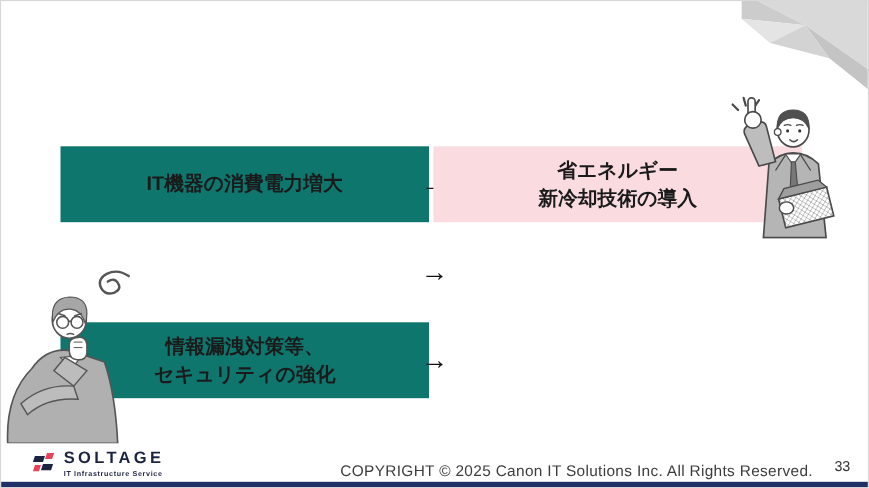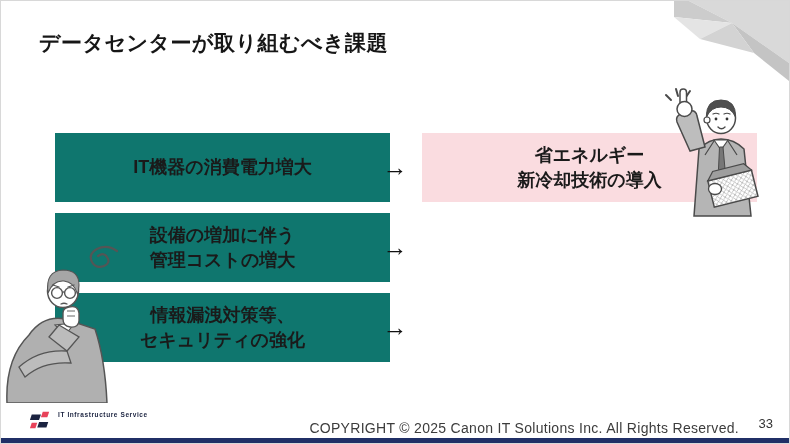--- a/index.html
+++ b/index.html
@@ -19,21 +19,21 @@
     font-size:21px;font-weight:bold;color:#161616;
     letter-spacing:0.5px;z-index:1;
   }
   .row-box{
     position:absolute;height:69px;width:335px;
     display:flex;align-items:center;justify-content:center;
     text-align:center;font-size:18px;font-weight:bold;color:#1a1a1a;
     line-height:1.35;white-space:pre-line;z-index:1;
   }
   .challenge-box{left:54px;background:#0f766e;}
-  .solution-box{left:421px;background:#FADCE0;}
+  .solution-box{left:393px;background:#FADCE0;}
   .row-arrow{
     position:absolute;left:378px;width:32px;height:69px;
     display:flex;align-items:center;justify-content:center;
     font-size:25px;font-weight:bold;color:#111;z-index:1;
   }
   .top1{top:132px;} .top2{top:212px;} .top3{top:292px;}
   .illus{position:absolute;z-index:2;}
   .illus-pointing{left:662px;top:84px;width:102px;height:132px;}
   .illus-thinking{left:0px;top:250px;width:116px;height:152px;}
   .illus-swirl{left:84px;top:243px;width:34px;height:28px;z-index:3;}
@@ -70,29 +70,26 @@
 <div class="slide">
 
   <svg class="corner-deco" viewBox="0 0 115 80" aria-hidden="true">
     <polygon points="15,0 115,0 115,62 58,22" fill="#d9d9d9"></polygon>
     <polygon points="0,0 15,0 58,22 0,16" fill="#cccccc"></polygon>
     <polygon points="58,22 115,62 115,80 80,52" fill="#c4c4c4"></polygon>
     <polygon points="0,16 58,22 26,38" fill="#e4e4e4"></polygon>
     <polygon points="58,22 80,52 26,38" fill="#d3d3d3"></polygon>
   </svg>
 
-  <div class="page-title">データセンターが取り組むべき課題</div>
 
   <div class="row-box challenge-box top1">IT機器の消費電力増大</div>
   <div class="row-arrow top1">→</div>
   <div class="row-box solution-box top1">省エネルギー
 新冷却技術の導入</div>
 
-  <div class="row-box challenge-box top2">設備の増加に伴う
-管理コストの増大</div>
   <div class="row-arrow top2">→</div>
 
   <div class="row-box challenge-box top3">情報漏洩対策等、
 セキュリティの強化</div>
   <div class="row-arrow top3">→</div>
 
   <svg class="illus illus-pointing" viewBox="0 0 102 132" aria-hidden="true">
     <defs>
       <pattern id="hatch" width="5" height="5" patternUnits="userSpaceOnUse">
         <rect width="5" height="5" fill="#ffffff"></rect>
@@ -161,20 +158,21 @@
   </svg>
 
   <div class="footer-logo">
     <svg class="logo-icon" viewBox="0 0 24 24" aria-hidden="true">
       <polygon points="15,2 22,2 20,8 13,8" fill="#E8425A"></polygon>
       <polygon points="3,5 13,5 11,11 1,11" fill="#1B2340"></polygon>
       <polygon points="3,14 9,14 7,20 1,20" fill="#E8425A"></polygon>
       <polygon points="11,13 21,13 19,19 9,19" fill="#1B2340"></polygon>
     </svg>
     <div class="logo-text-col">
+      <span class="logo-name">SOLTAGE</span>
       <span class="logo-tagline">IT Infrastructure Service</span>
     </div>
   </div>
 
   <div class="copyright">COPYRIGHT © 2025 Canon IT Solutions Inc. All Rights Reserved.</div>
   <div class="page-number">33</div>
 
   <div class="bottom-bar"></div>
 
 </div>

